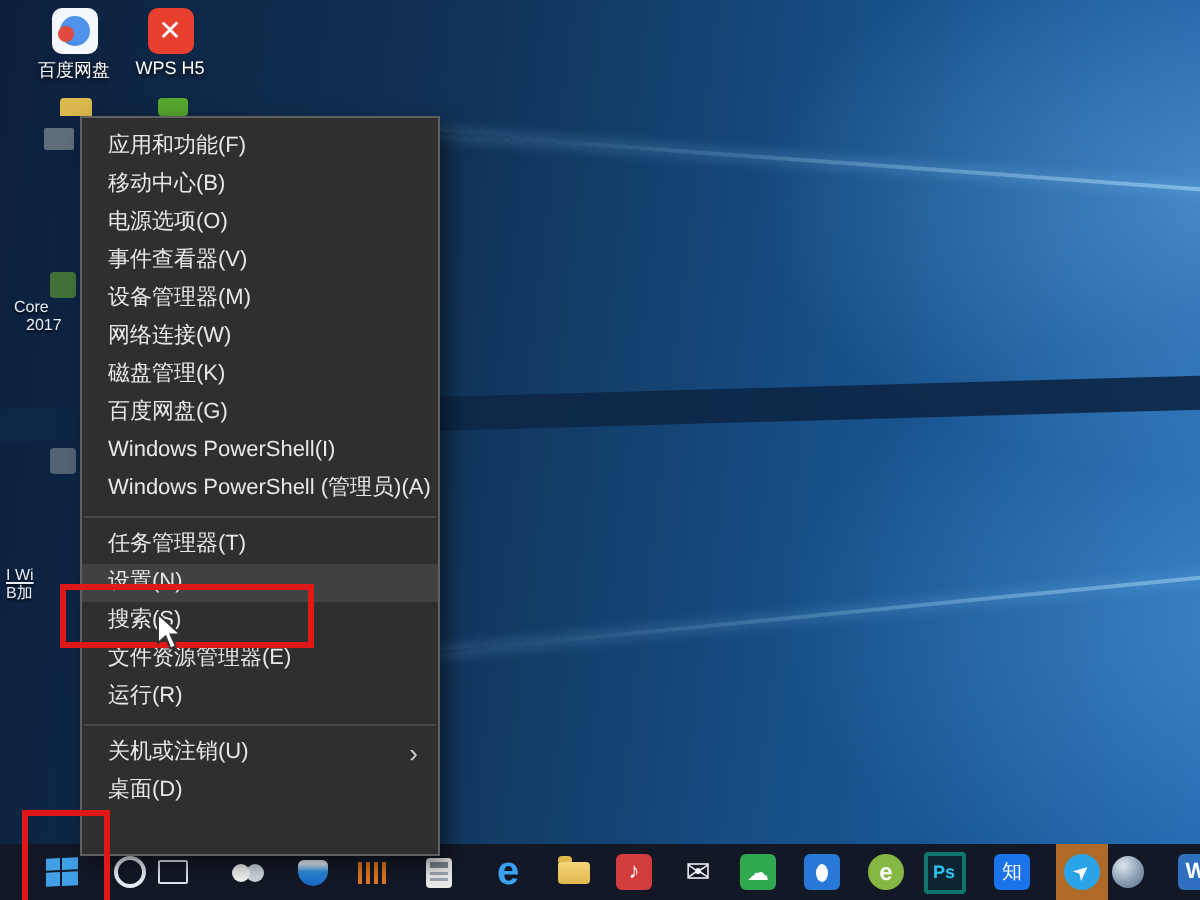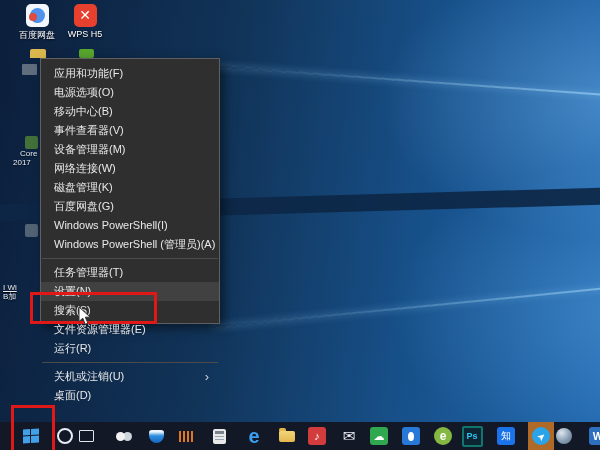--- a/index.html
+++ b/index.html
@@ -36,21 +36,21 @@
   .wps-img{background:#e8402f;color:#fff;font-weight:bold;font-size:14px;line-height:23px;}
   .frag{position:absolute;}
   .frag-folder{left:30px;top:49px;width:16px;height:9px;background:#dab84e;border-radius:2px 2px 0 0;}
   .frag-green{left:79px;top:49px;width:15px;height:9px;background:#57a62e;border-radius:2px;}
   .frag-grayicon{left:22px;top:64px;width:15px;height:11px;background:#6e7a88;opacity:.85;border-radius:1px;}
   .frag-appicon1{left:25px;top:136px;width:13px;height:13px;background:#4a7a3a;border-radius:2px;opacity:.9;}
   .frag-appicon2{left:25px;top:224px;width:13px;height:13px;background:#5a6a7a;border-radius:2px;opacity:.9;}
   .frag-txt{position:absolute;font-size:8px;color:#e8eef5;text-shadow:0 1px 1px rgba(0,0,0,.8);line-height:8px;white-space:nowrap;}
 
   
-  .menu{position:absolute;left:40px;top:58px;width:180px;height:266px;box-sizing:border-box;
+  .menu{position:absolute;left:40px;top:58px;width:180px;height:370px;box-sizing:border-box;
     background:#2f2f2f;border:1px solid #606060;box-shadow:4px 4px 10px rgba(0,0,0,.5);
     padding-top:5px;z-index:5;}
   .mi{height:19px;line-height:19px;padding-left:13px;padding-right:8px;
     color:#e8e8e8;font-size:11px;white-space:nowrap;display:flex;align-items:center;}
   .mi.hov{background:#414141;}
   .mi .txt{flex:1 1 auto;}
   .mi .arrow{flex:0 0 auto;color:#cfcfcf;font-size:13px;margin-right:2px;}
   .msep{height:0;border-top:1px solid #4b4b4b;margin:4px 1px;}
 
   
@@ -137,35 +137,35 @@
 <div class="dicon" style="left:62px;top:4px;">
   <div class="img wps-img">✕</div>
   <div class="lbl">WPS H5</div>
 </div>
 
 <div class="frag frag-folder"></div>
 <div class="frag frag-green"></div>
 <div class="frag frag-grayicon"></div>
 <div class="frag frag-appicon1"></div>
 <div class="frag frag-appicon2"></div>
-<div class="frag-txt" style="left:20px;top:150px;">Core</div>
+<div class="frag-txt" style="left:7px;top:150px;">Core</div>
 <div class="frag-txt" style="left:13px;top:159px;">2017</div>
 <div class="frag-txt" style="left:14px;top:240px;padding-left:48px;">EVE</div>
 <div class="frag-txt" style="left:3px;top:284px;text-decoration:underline;">I Wi</div>
 <div class="frag-txt" style="left:3px;top:293px;">B加</div>
 
 <div class="menu">
   <div class="mi">
       <span class="txt">应用和功能(F)</span>
     </div>
   <div class="mi">
+      <span class="txt">移动中心(B)</span>
+    </div>
+  <div class="mi">
       <span class="txt">电源选项(O)</span>
-    </div>
-  <div class="mi">
-      <span class="txt">移动中心(B)</span>
     </div>
   <div class="mi">
       <span class="txt">事件查看器(V)</span>
     </div>
   <div class="mi">
       <span class="txt">设备管理器(M)</span>
     </div>
   <div class="mi">
       <span class="txt">网络连接(W)</span>
     </div>

